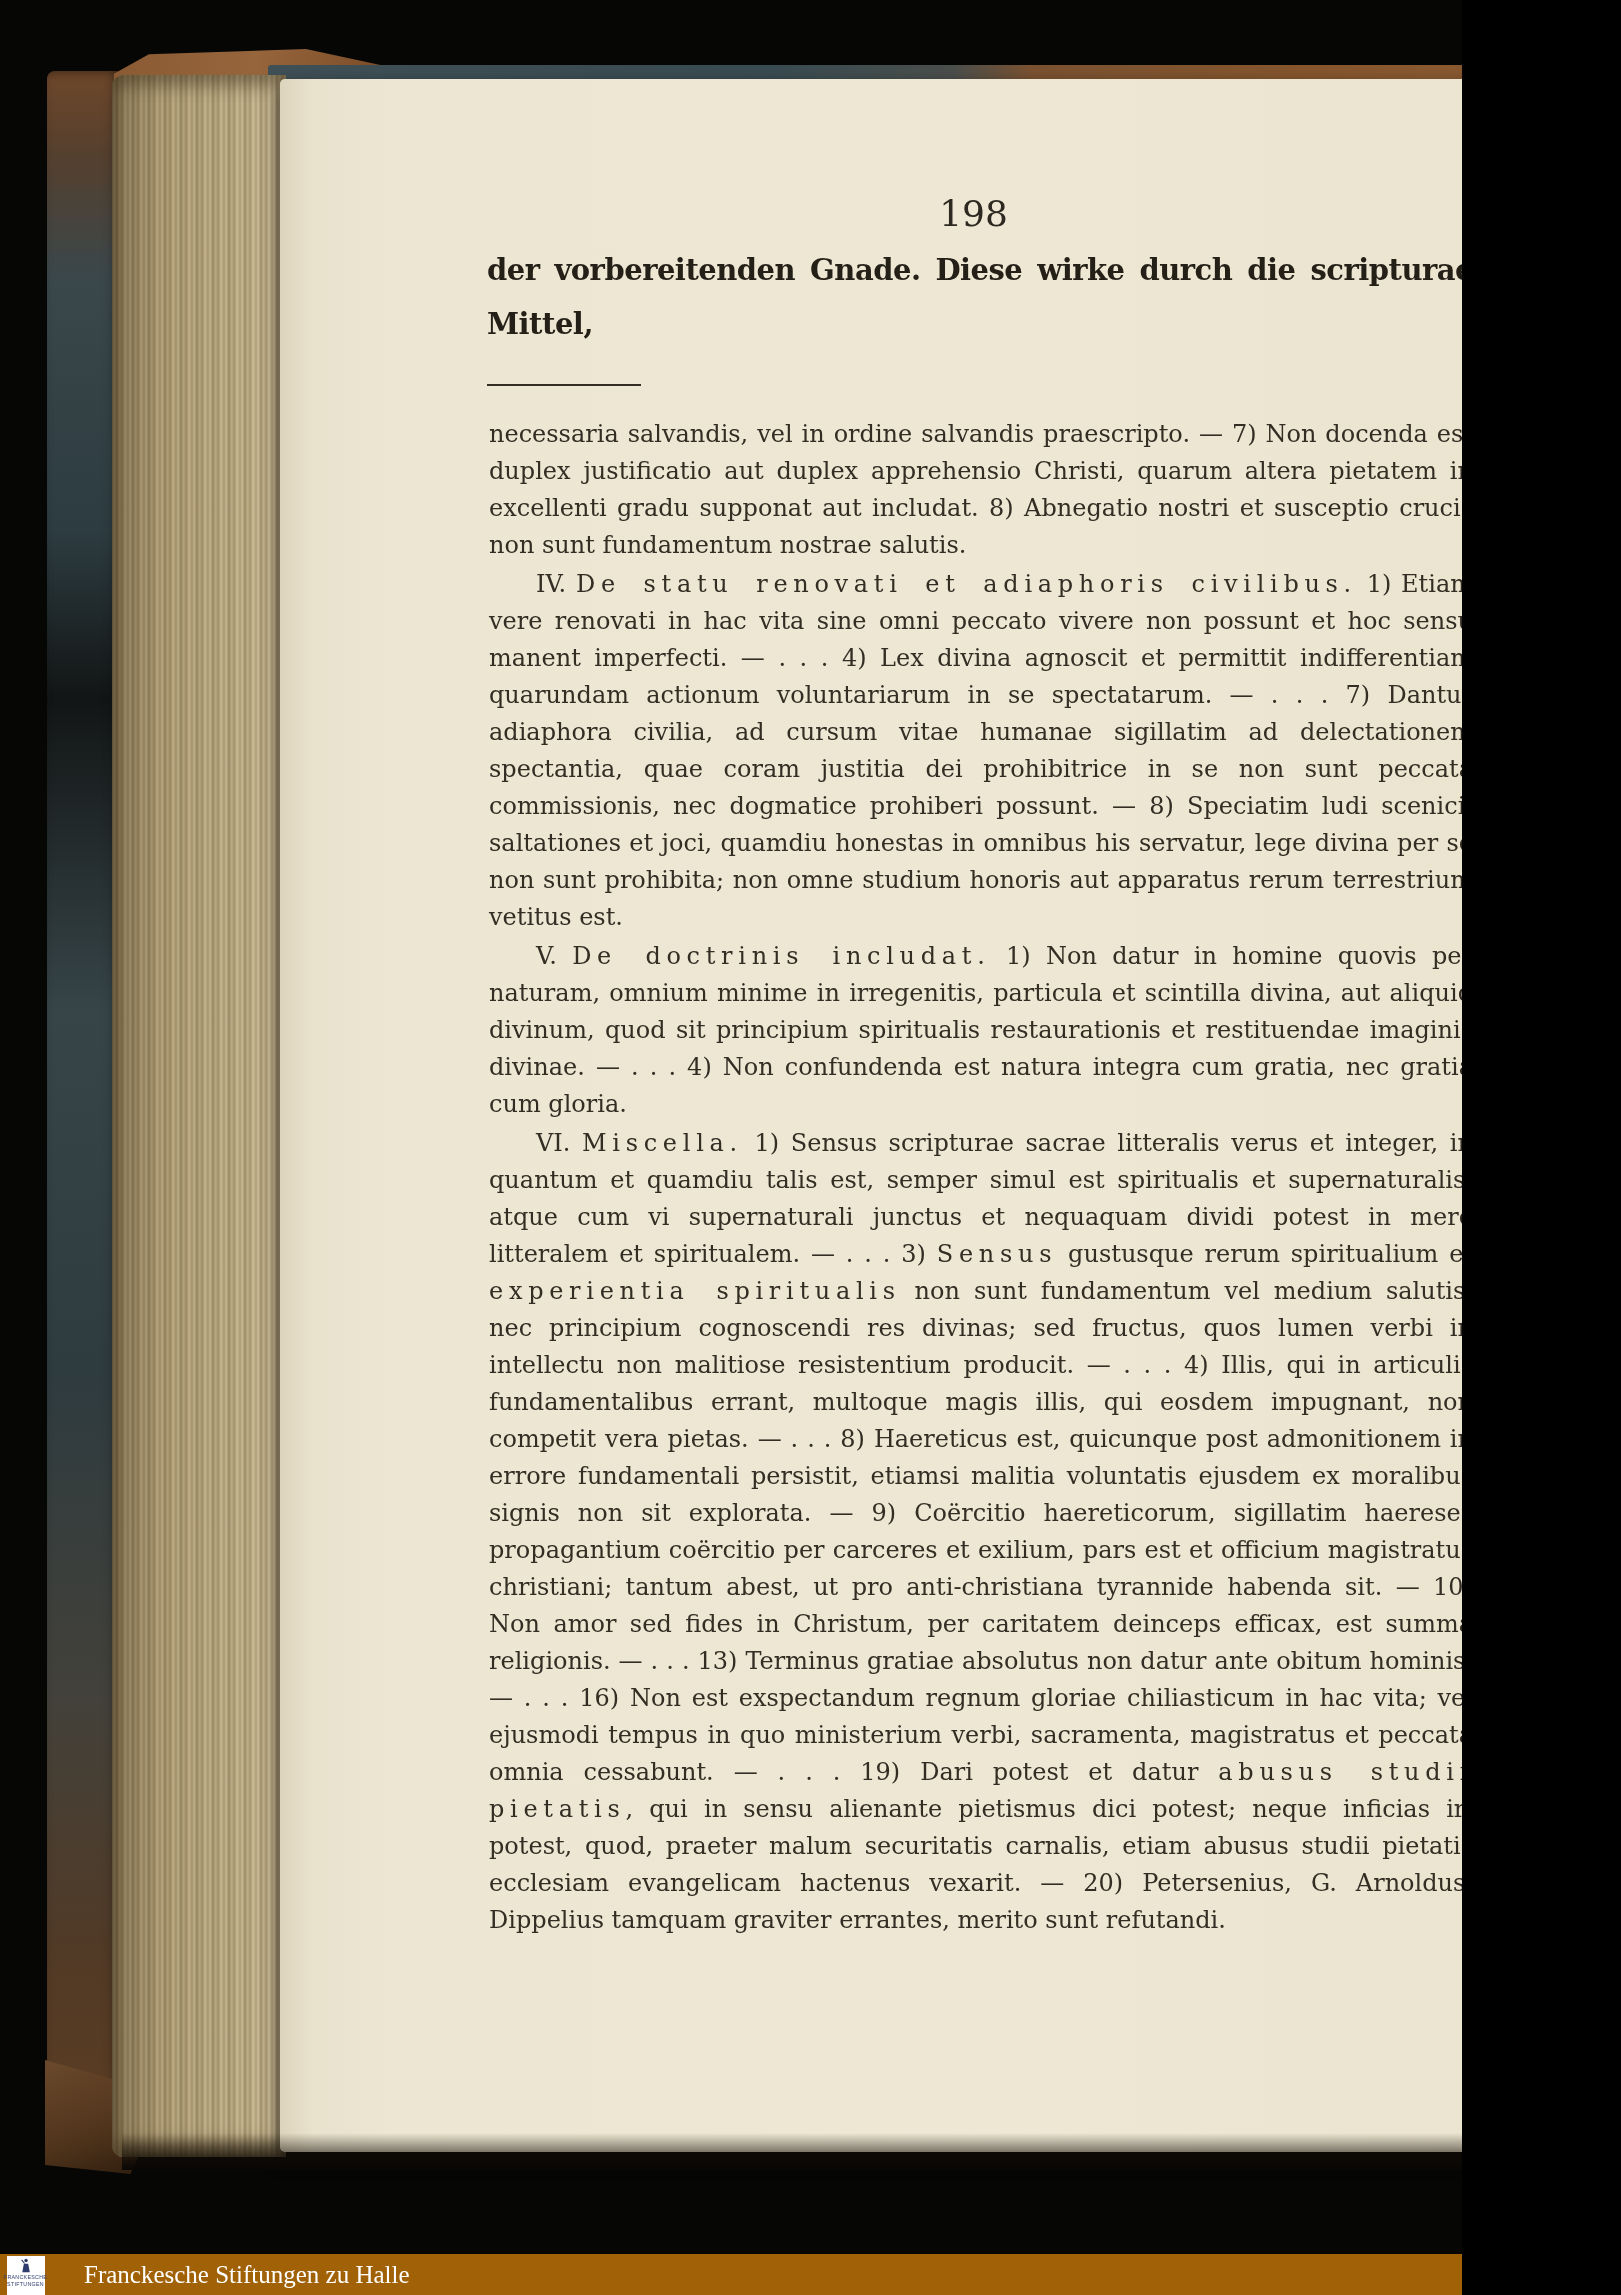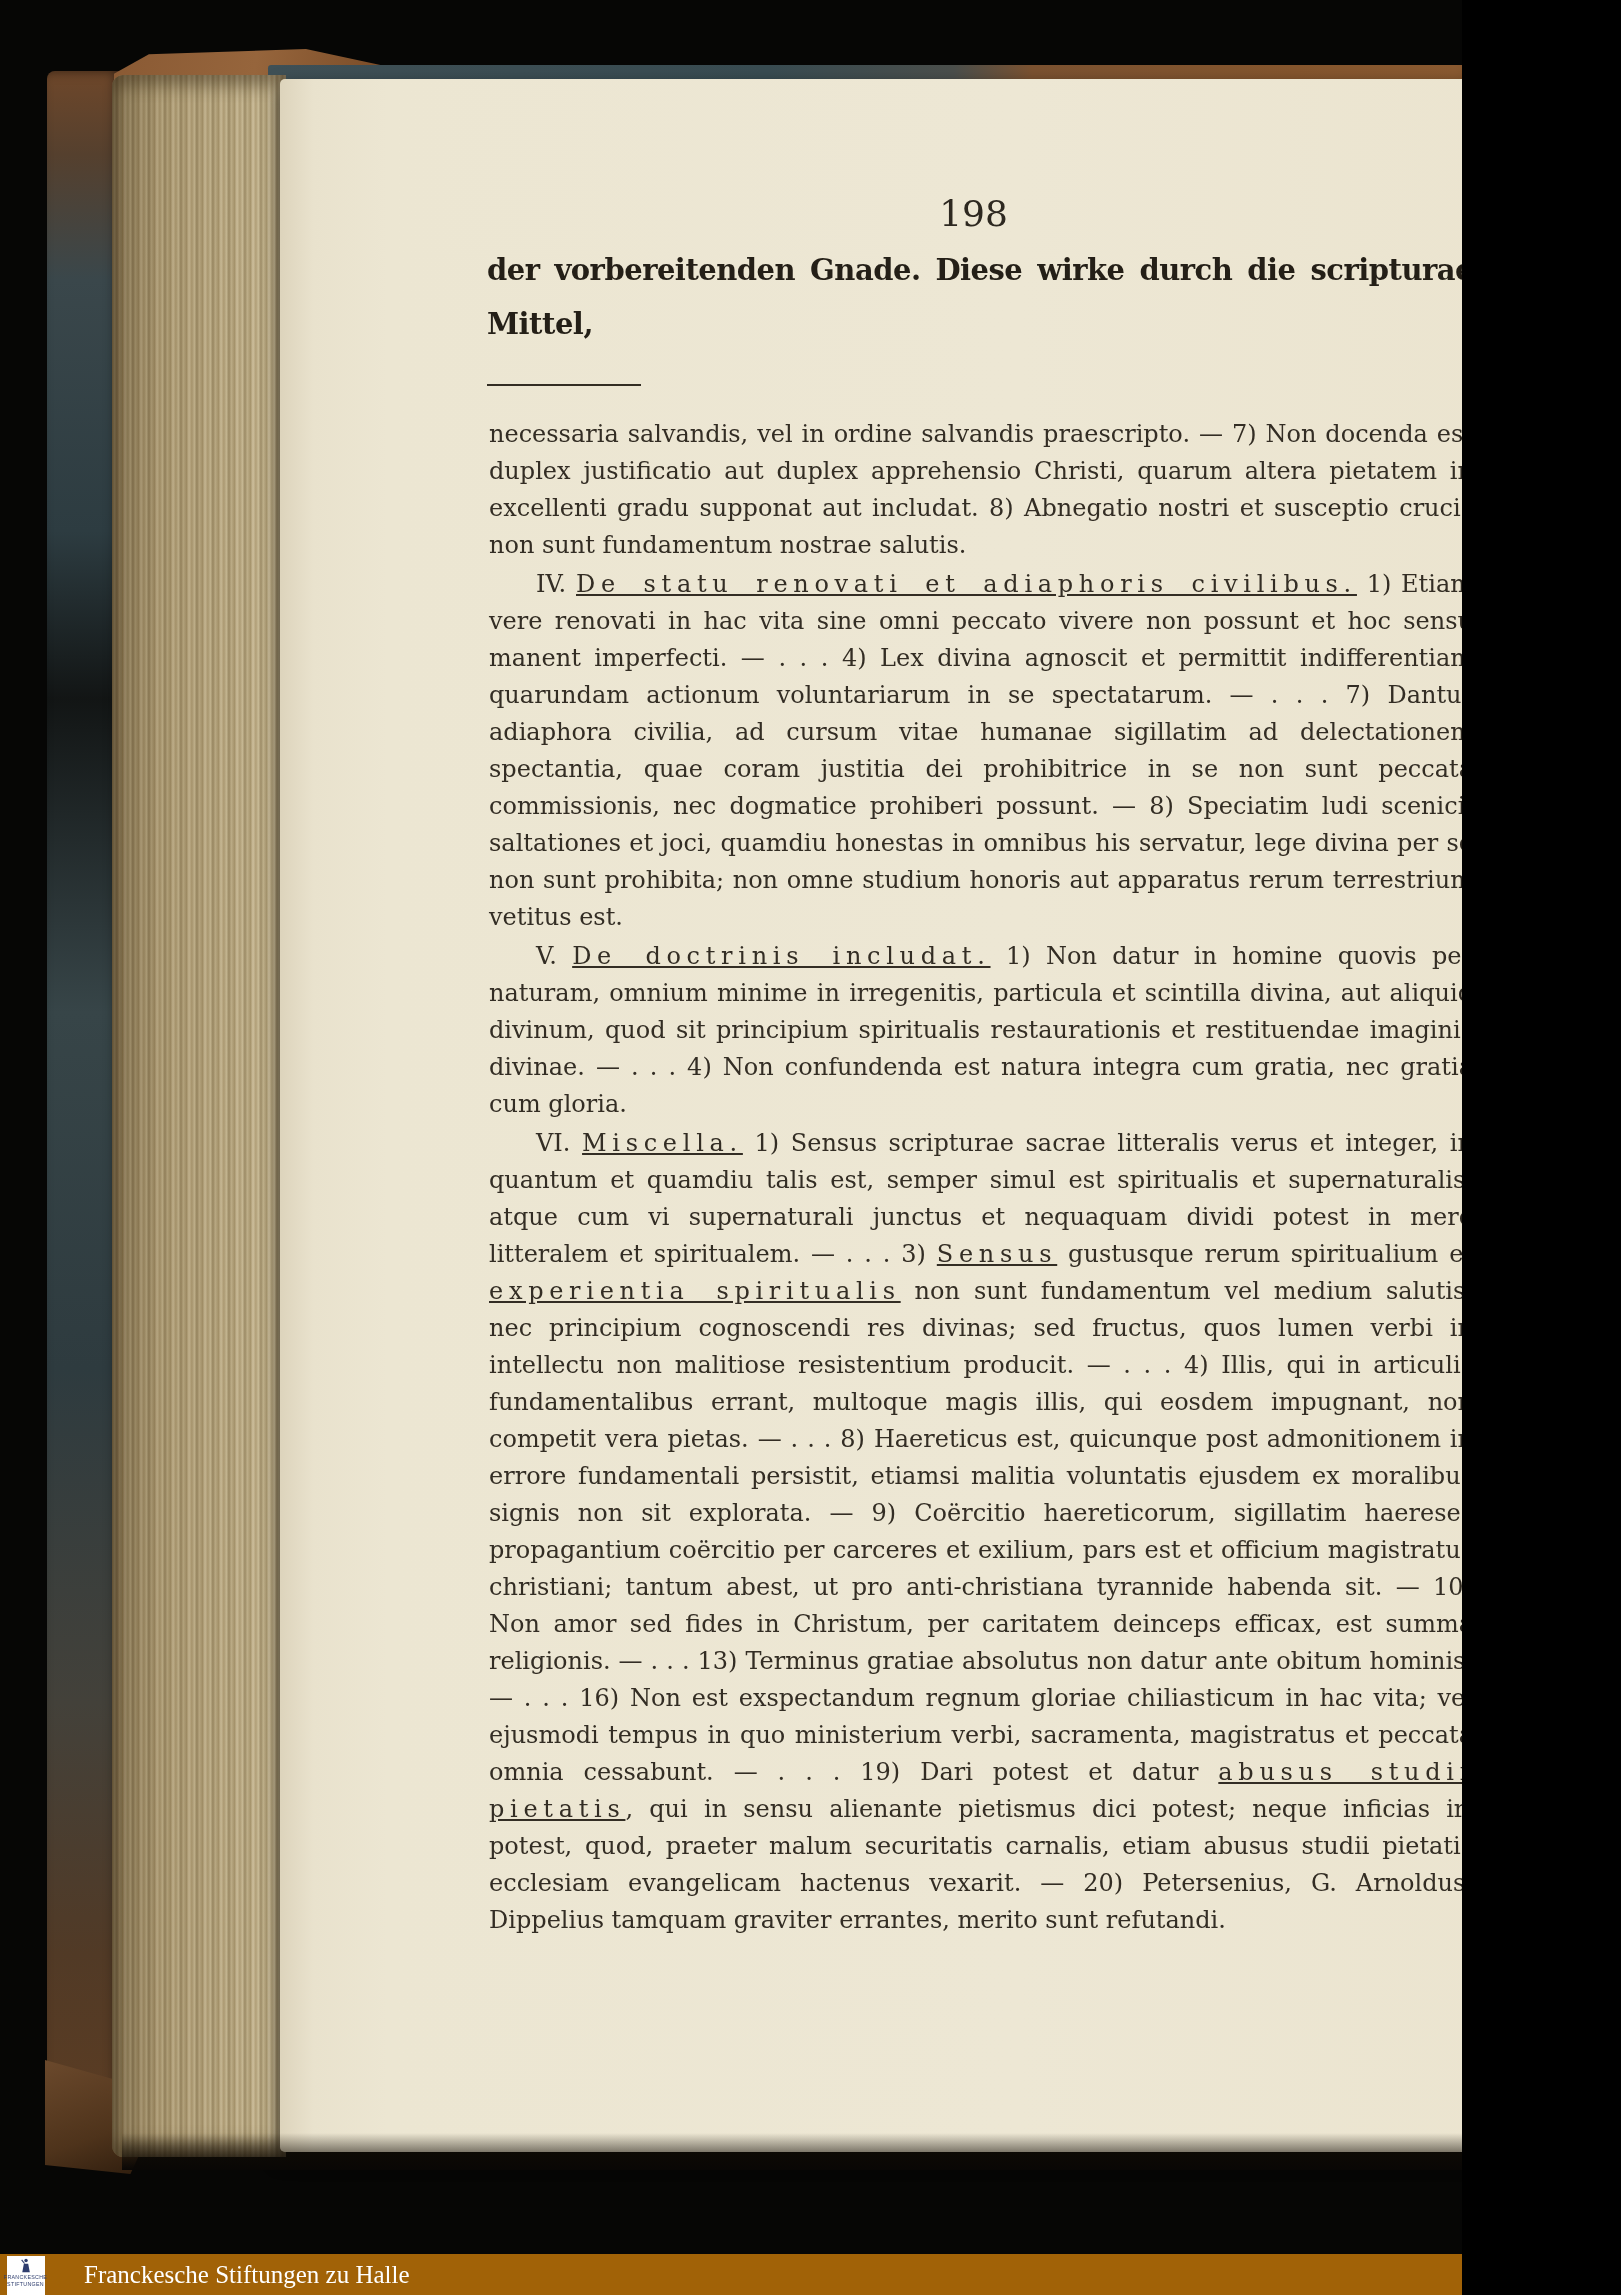--- a/index.html
+++ b/index.html
@@ -41,21 +41,21 @@
   .page-number{position:absolute;left:487px;top:193px;width:973px;text-align:center;
     font-size:36px;color:#2d2820;}
   .german-block{position:absolute;left:487px;top:243px;width:986px;color:#241f17;
     font-weight:700;font-size:29px;letter-spacing:-0.5px;line-height:54px;}
   .g-line{text-align:justify;text-align-last:justify;}
   .fn-rule{position:absolute;left:487px;top:384px;width:154px;height:2.4px;background:#332d23;}
   .footnote{position:absolute;left:487px;top:414px;width:988px;color:#332d24;
     font-size:24px;line-height:37px;}
   .fn-p{margin:2px;text-align:justify;}
   .fn-p.ind{text-indent:47px;}
-  .sp{letter-spacing:5.7px;word-spacing:7.3px;text-decoration:underline;}
+  .sp{letter-spacing:5.7px;word-spacing:7.3px;}
 
   
   .footer-bar{position:absolute;left:0;top:2254px;width:1622px;height:41px;background:#a16207;}
   .logo-box{position:absolute;left:6.5px;top:1.6px;width:38px;height:40px;background:#ffffff;
     display:flex;flex-direction:column;align-items:center;justify-content:flex-start;}
   .emblem{width:13px;height:14.6px;margin-top:2.4px;}
   .logo-caption{color:#2e3d6e;font-family:"Liberation Sans",sans-serif;font-size:5.3px;
     letter-spacing:0.3px;text-align:center;line-height:6.5px;margin-top:1.6px;}
   .library-name{position:absolute;left:84px;top:6.5px;color:#ffffff;
     font-family:"Liberation Serif",serif;font-size:25px;}

